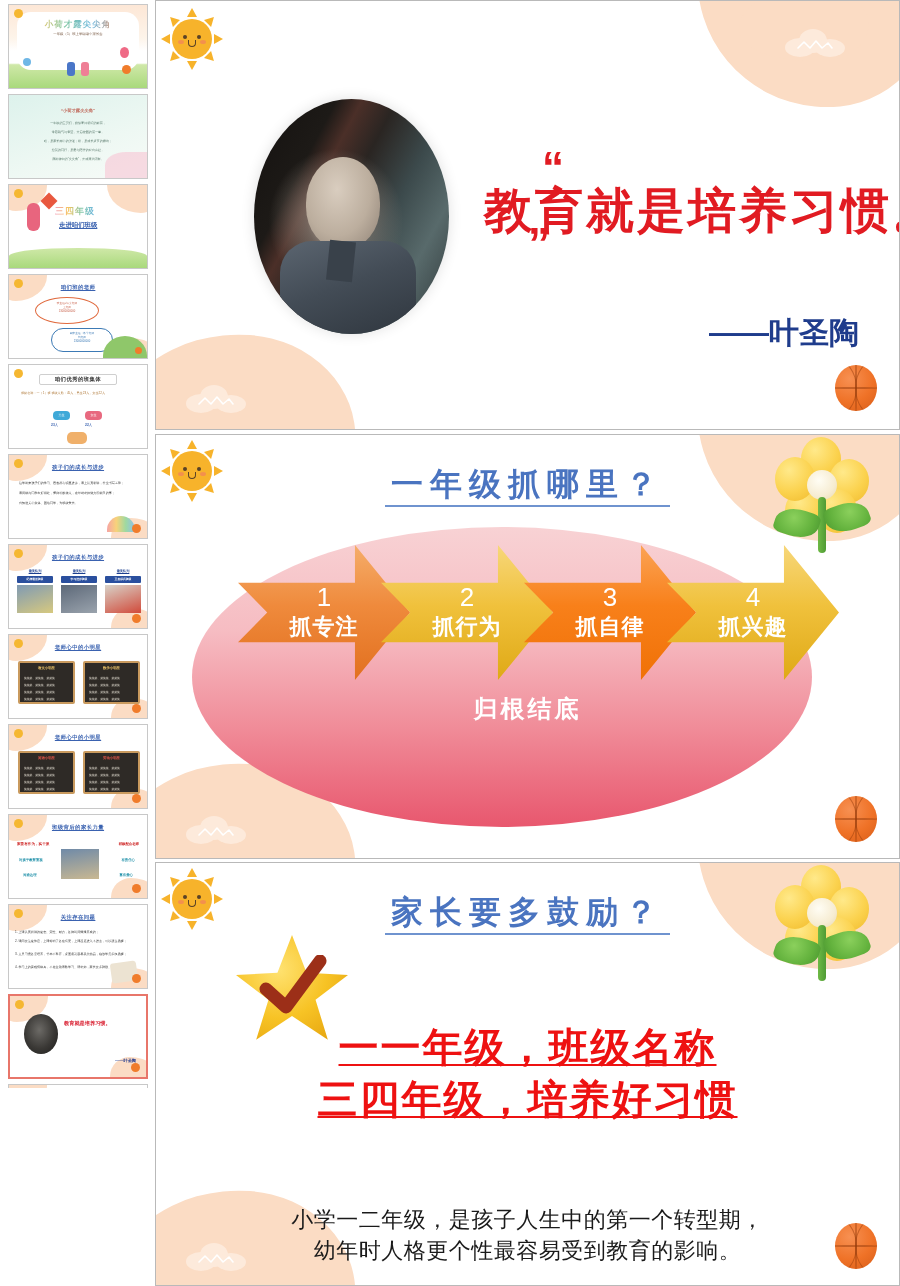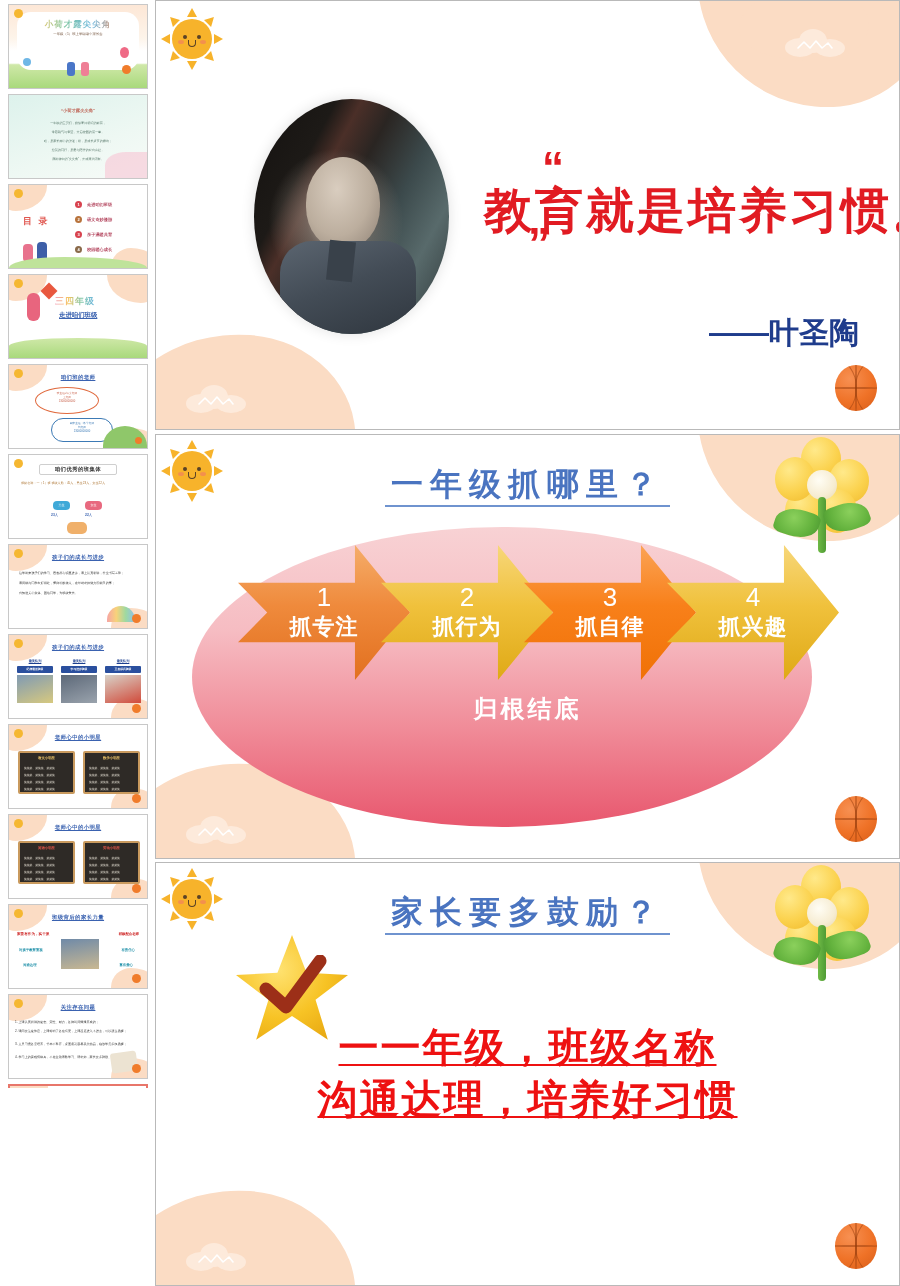--- a/index.html
+++ b/index.html
@@ -291,37 +291,20 @@
       <div class="t2bg"></div>
       <div class="t2t">“小荷才露尖尖角”</div>
       <div class="tline" style="left:10px;right:10px;top:26px;text-align:center;color:#5b7a6d;">一年级的宝贝们，犹似夏日初绽的新荷，</div>
       <div class="tline" style="left:10px;right:10px;top:35px;text-align:center;color:#5b7a6d;">带着朝气与希望，开启校园的第一章。</div>
       <div class="tline" style="left:6px;right:6px;top:44px;text-align:center;color:#5b7a6d;">瞧，是家长耐心的浇灌；听，是成长拔节的脆响；</div>
       <div class="tline" style="left:10px;right:10px;top:53px;text-align:center;color:#5b7a6d;">您我的同行，是爱与陪伴的双向奔赴。</div>
       <div class="tline" style="left:10px;right:10px;top:62px;text-align:center;color:#5b7a6d;">愿期待中的“尖尖角”，开成满池清辉。</div>
       <div style="position:absolute;right:0;bottom:0;width:42px;height:26px;background:#f7ccd8;border-radius:50% 0 0 0;opacity:.7;"></div>
     </div>
 
-    <div class="thumb">
-      <div class="tb-tl"></div>
-        <div class="tb-br"></div>
-      <div class="tsun"></div>
-      <div class="t3ml">目  录</div>
-      <div class="t3n" style="left:66px;top:16px;background:#d8434f;">1</div>
-      <div class="t3x" style="left:78px;top:17px;">走进咱们班级</div>
-      <div class="t3n" style="left:66px;top:31px;background:#b8733c;">2</div>
-      <div class="t3x" style="left:78px;top:32px;">语文奇妙漫游</div>
-      <div class="t3n" style="left:66px;top:46px;background:#d8434f;">3</div>
-      <div class="t3x" style="left:78px;top:47px;">亲子温暖共育</div>
-      <div class="t3n" style="left:66px;top:61px;background:#8a6a4a;">4</div>
-      <div class="t3x" style="left:78px;top:62px;">校园暖心成长</div>
-      <div style="position:absolute;left:14px;bottom:6px;width:10px;height:18px;border-radius:4px;background:#e8728d;"></div>
-      <div style="position:absolute;left:28px;bottom:6px;width:10px;height:20px;border-radius:4px;background:#3e5fa8;"></div>
-      <div style="position:absolute;left:0;right:0;bottom:0;height:11px;background:#bfe39a;border-radius:40% 60% 0 0/100% 100% 0 0;"></div>
-    </div>
 
     <div class="thumb">
       <div class="tb-tl"></div>
         <div class="tb-tr"></div>
       <div class="tsun"></div>
       <div class="t4big">三四年级</div>
       <div class="t4sub">走进咱们班级</div>
       <div style="position:absolute;left:18px;top:18px;width:13px;height:28px;border-radius:6px;background:#e8657e;"></div>
       <div style="position:absolute;left:34px;top:10px;width:12px;height:12px;background:#e8583f;transform:rotate(45deg);"></div>
       <div class="t4g"></div>
@@ -681,19 +664,23 @@
         <div class="ck">
           <svg width="74" height="64" viewBox="0 0 74 64">
             <path d="M10 34 L30 52 L64 6" fill="none" stroke="#9c2f18" stroke-width="13" stroke-linecap="round" stroke-linejoin="round"></path>
           </svg>
         </div>
       </div>
 
 
       <div class="reds">
         <div class="redline">一一年级，班级名称</div>
-        <div class="redline">沟通达理，培养好习惯</div>
-      </div>
-
+        <div class="redline">三四年级，培养好习惯</div>
+      </div>
+
+      <div class="foot">
+        <div>小学一二年级，是孩子人生中的第一个转型期，</div>
+        <div>幼年时人格更个性最容易受到教育的影响。</div>
+      </div>
     </div>
 
   </section>
 </div>
 
 </body></html>

